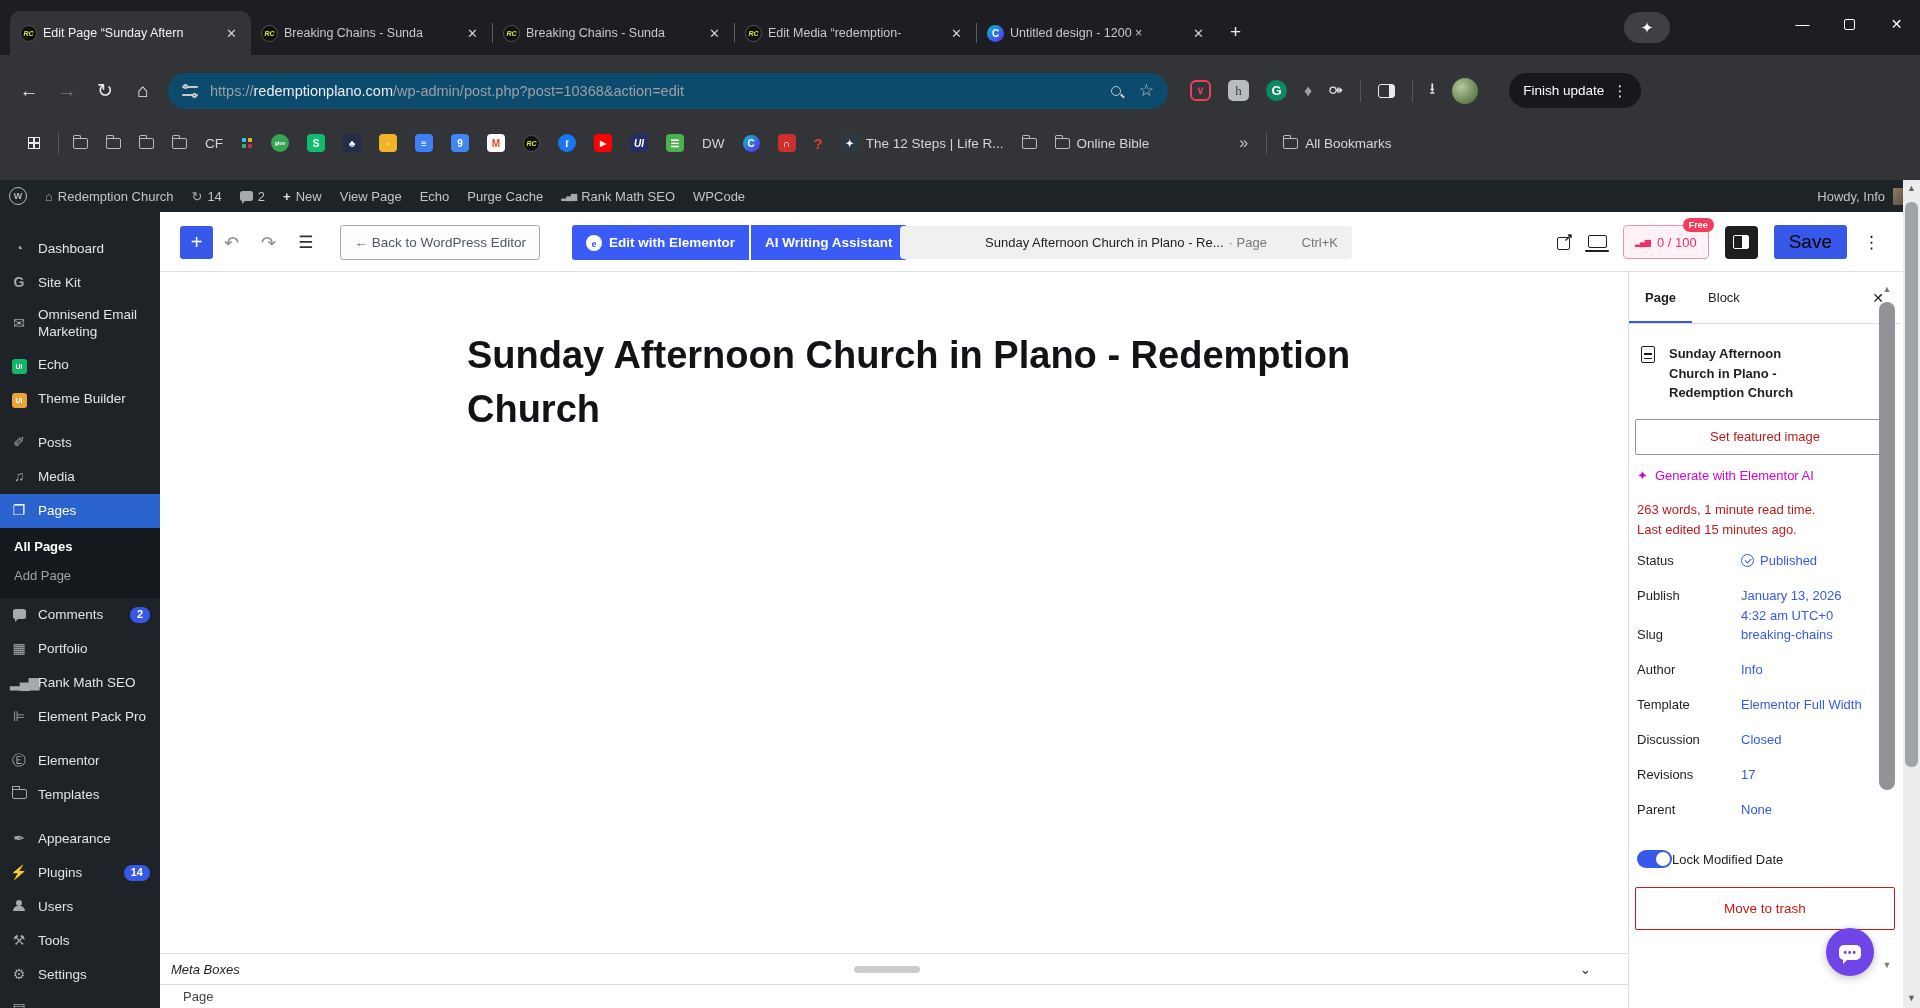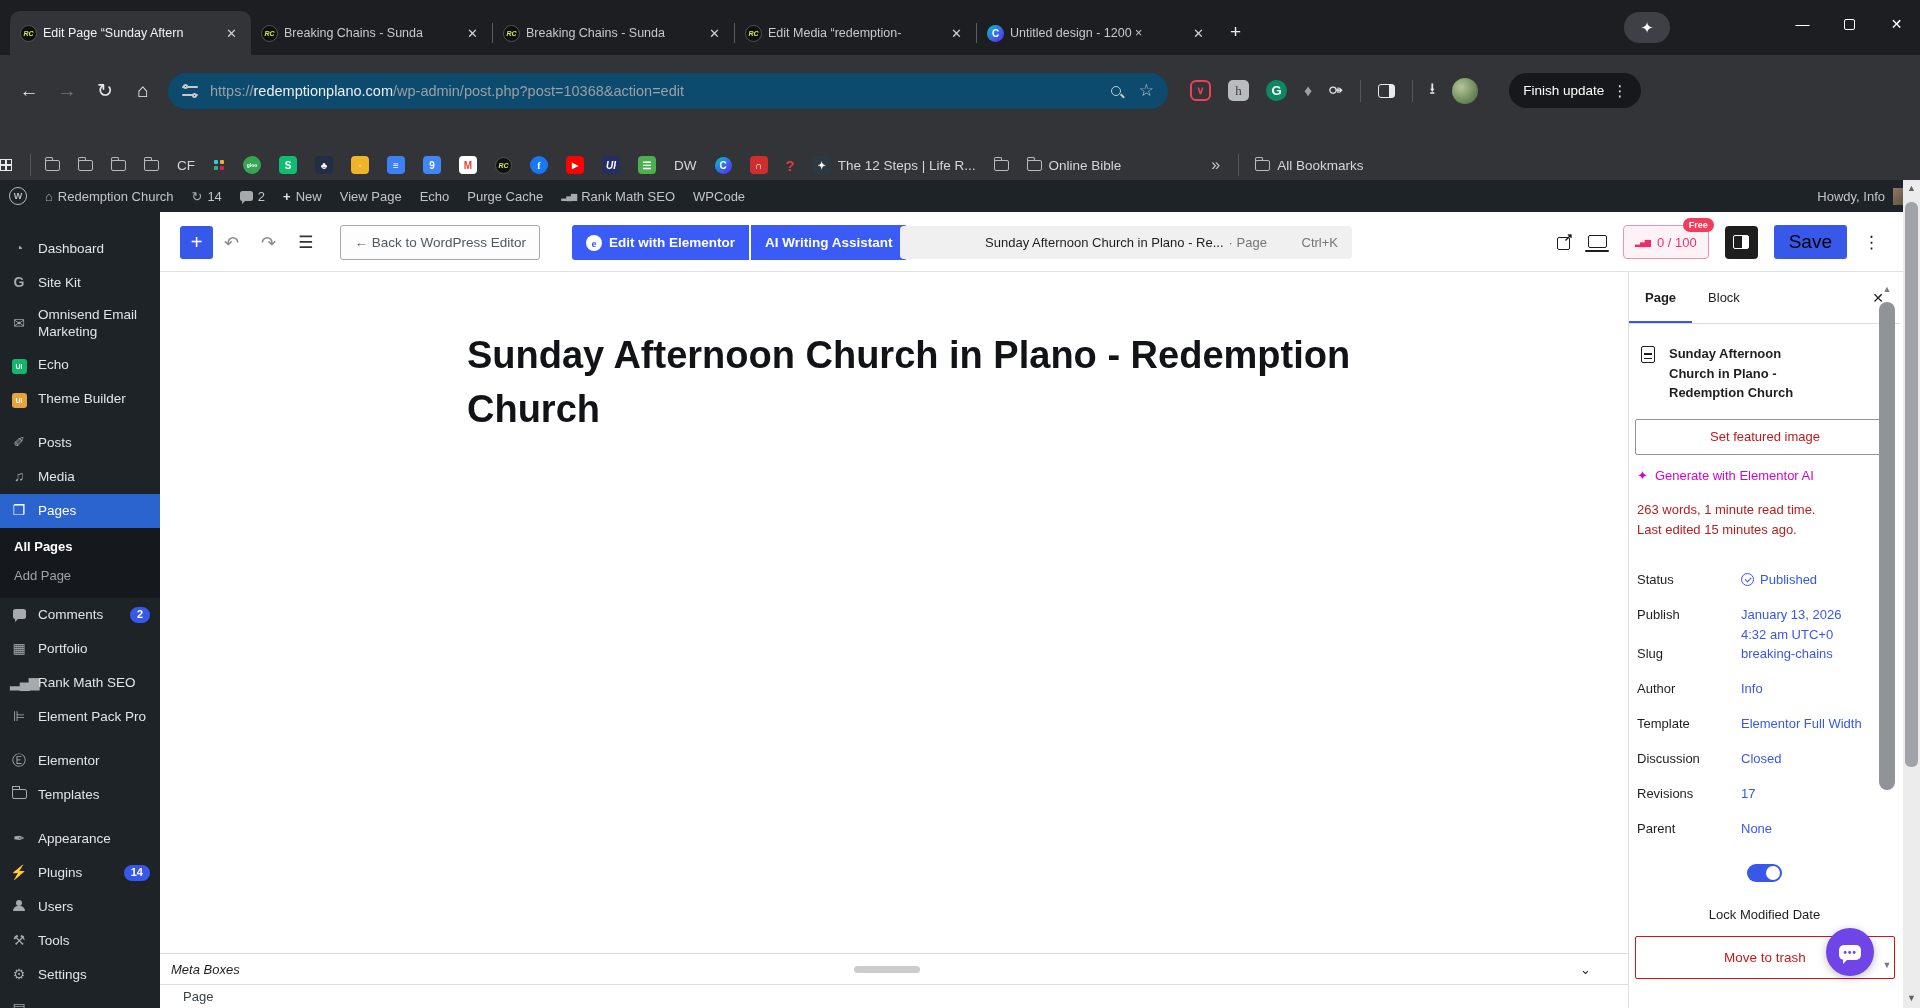--- a/index.html
+++ b/index.html
@@ -45,21 +45,21 @@
   .ext-mic { color:#9aa0a6; font-size:16px; }
   .ext-puzzle { color:#e8eaed; font-size:16px; }
   .vsep { width:1px; height:22px; background:#55575b; }
   .sidepanel-ic { width:17px; height:14px; border:1.8px solid #e8eaed; border-radius:3px; position:relative; }
   .sidepanel-ic::after { content:""; position:absolute; right:0; top:0; bottom:0; width:5px; background:#e8eaed; }
   .dl-ic { color:#e8eaed; font-size:16px; position:relative; }
   .avatar { width:26px; height:26px; border-radius:50%; background:radial-gradient(circle at 35% 35%,#b6c79a,#6e8a5a 60%,#4c5f41); }
   .finish-pill { height:35px; border-radius:18px; background:#17181b; color:#fff; font-size:13.5px; display:flex; align-items:center; padding:0 6px 0 14px; margin-left:14px; }
   .finish-pill .dots { font-size:15px; padding:0 8px; color:#e8eaed; }
 
-  .bmrow { position:absolute; left:0; top:138px; width:1592px; height:54px; display:flex; align-items:center; padding:0 0; color:#d4d6d9; font-size:13.5px; }
+  .bmrow { position:absolute; left:0; top:116px; width:1592px; height:54px; display:flex; align-items:center; padding:0 28px; color:#d4d6d9; font-size:13.5px; }
   .bm { display:flex; align-items:center; margin-right:18px; flex-shrink:0; }
   .grid-ic { width:12px; height:12px; position:relative; }
   .grid-ic::before,.grid-ic::after { content:""; position:absolute; width:5px; height:5px; border:1.4px solid #e8eaed; }
   .grid-ic::before { left:0; top:0; box-shadow:7px 0 0 -1.4px transparent; }
   .grid-ic::after { right:0; top:0; }
   .grid-ic i::before,.grid-ic i::after { content:""; position:absolute; width:5px; height:5px; border:1.4px solid #e8eaed; }
   .grid-ic i::before { left:0; bottom:0; } .grid-ic i::after { right:0; bottom:0; }
   .folder { width:15px; height:11px; border:1.6px solid #b9bcbf; border-radius:2px; position:relative; }
   .folder::before { content:""; position:absolute; top:-4px; left:-1px; width:6px; height:3px; border:1.6px solid #b9bcbf; border-bottom:none; border-radius:2px 2px 0 0; }
   .bicon { width:18px; height:18px; border-radius:4px; display:flex; align-items:center; justify-content:center; color:#fff; font-size:10px; font-weight:bold; flex-shrink:0; }
@@ -144,27 +144,27 @@
   .ptab.on { box-shadow:inset 0 -2px 0 #3858e9; color:#1e1e1e; font-weight:bold; }
   .pclose { margin-left:auto; margin-right:16px; align-self:center; font-size:14px; color:#1e1e1e; }
   .doccard { display:flex; margin:20px 10px 0 12px; }
   .pageicon { width:14px; height:17px; border:1.5px solid #1e1e1e; border-radius:2px; margin-top:2px; flex-shrink:0;
     background:repeating-linear-gradient(#fff 0 3px, #1e1e1e 3px 4.5px); background-size:8px 100%; background-position:2px 3px; background-repeat:no-repeat; }
   .doccard .dtitle { margin-left:14px; width:135px; line-height:1.5; font-weight:bold; }
   .doccard .kebab { margin-left:auto; font-size:15px; color:#1e1e1e; }
   .featbtn { display:block; margin:16px 6px 0; width:260px; height:36px; border:1px solid #949494; border-radius:2px; background:#fff; color:#b91c1c; font-size:13px; text-align:center; line-height:34px; }
   .genai { margin:13px 8px 0; color:#d004d4; display:flex; align-items:center; gap:7px; }
   .stats { margin:17px 8px 0; color:#b91c1c; line-height:1.6; }
-  .fields { margin-top:29px; }
+  .fields { margin-top:10px; }
   .frow { display:flex; min-height:35px; padding:0 8px; align-items:flex-start; }
   .frow .fl { width:104px; padding-top:2px; color:#1e1e1e; flex-shrink:0; }
   .frow .fv { width:126px; color:#3858e9; line-height:1.5; }
   .chk { display:inline-block; width:13px; height:13px; border:1.6px solid #3858e9; border-radius:50%; position:relative; margin-right:6px; vertical-align:-2px; }
   .chk::after { content:""; position:absolute; left:3px; top:3px; width:5px; height:2.5px; border-left:1.6px solid #3858e9; border-bottom:1.6px solid #3858e9; transform:rotate(-45deg); }
-  .togglerow { display:flex; align-items:center; gap:25px; padding:10px 8px 0; min-height:38px;flex-direction:column; }
+  .togglerow { display:flex; align-items:center; gap:0; padding:10px 8px 0; min-height:38px; }
   .toggle { width:35px; height:18px; border-radius:10px; background:#3858e9; position:relative; flex-shrink:0; }
   .toggle::after { content:""; position:absolute; right:2px; top:2px; width:14px; height:14px; border-radius:50%; background:#fff; }
   .trashbtn { display:block; margin:14px 6px 0; width:260px; height:43px; border:1px solid #cc1818; border-radius:2px; background:#fff; color:#cc1818; font-size:13.5px; text-align:center; line-height:41px; }
 
   
   .pscroll { position:absolute; left:1878px; top:284px; width:18px; height:690px; }
   .pscroll .arr { position:absolute; left:0; width:18px; text-align:center; color:#7b7b7b; font-size:9px; }
   .pscroll .thumb { position:absolute; left:1px; top:18px; width:16px; height:488px; border-radius:8px; background:#909398; }
   .rscroll { position:absolute; left:1903px; top:180px; width:17px; height:828px; background:#ececec; }
   .rscroll .arr { position:absolute; left:0; width:17px; text-align:center; color:#616161; font-size:9px; }

